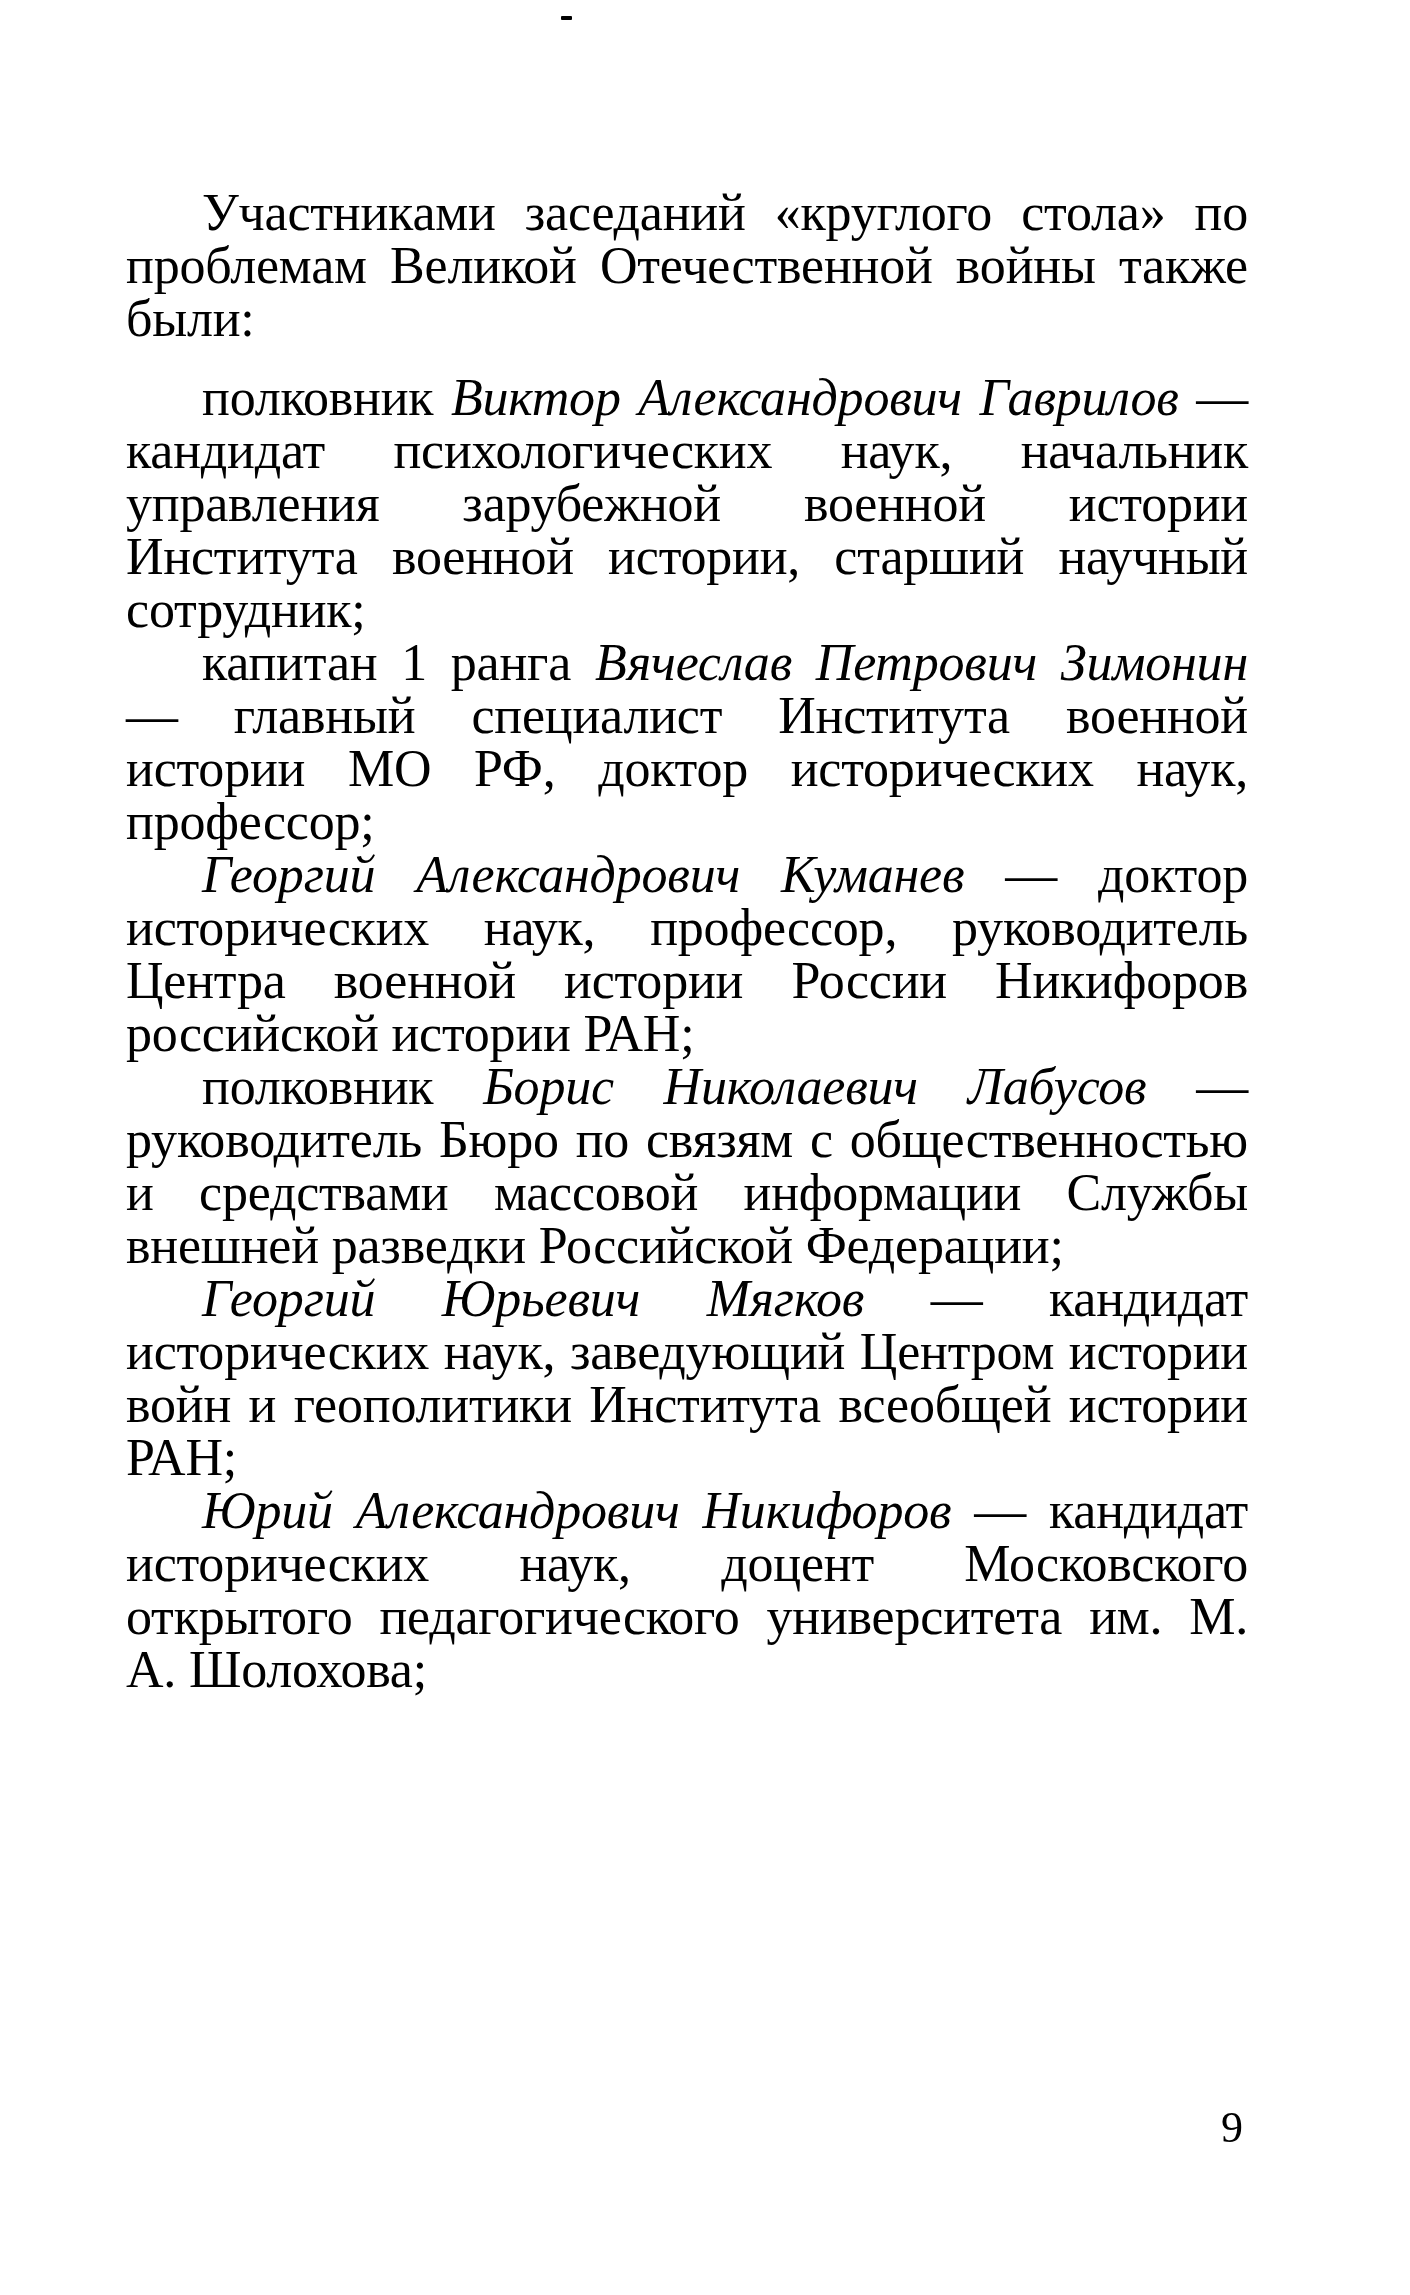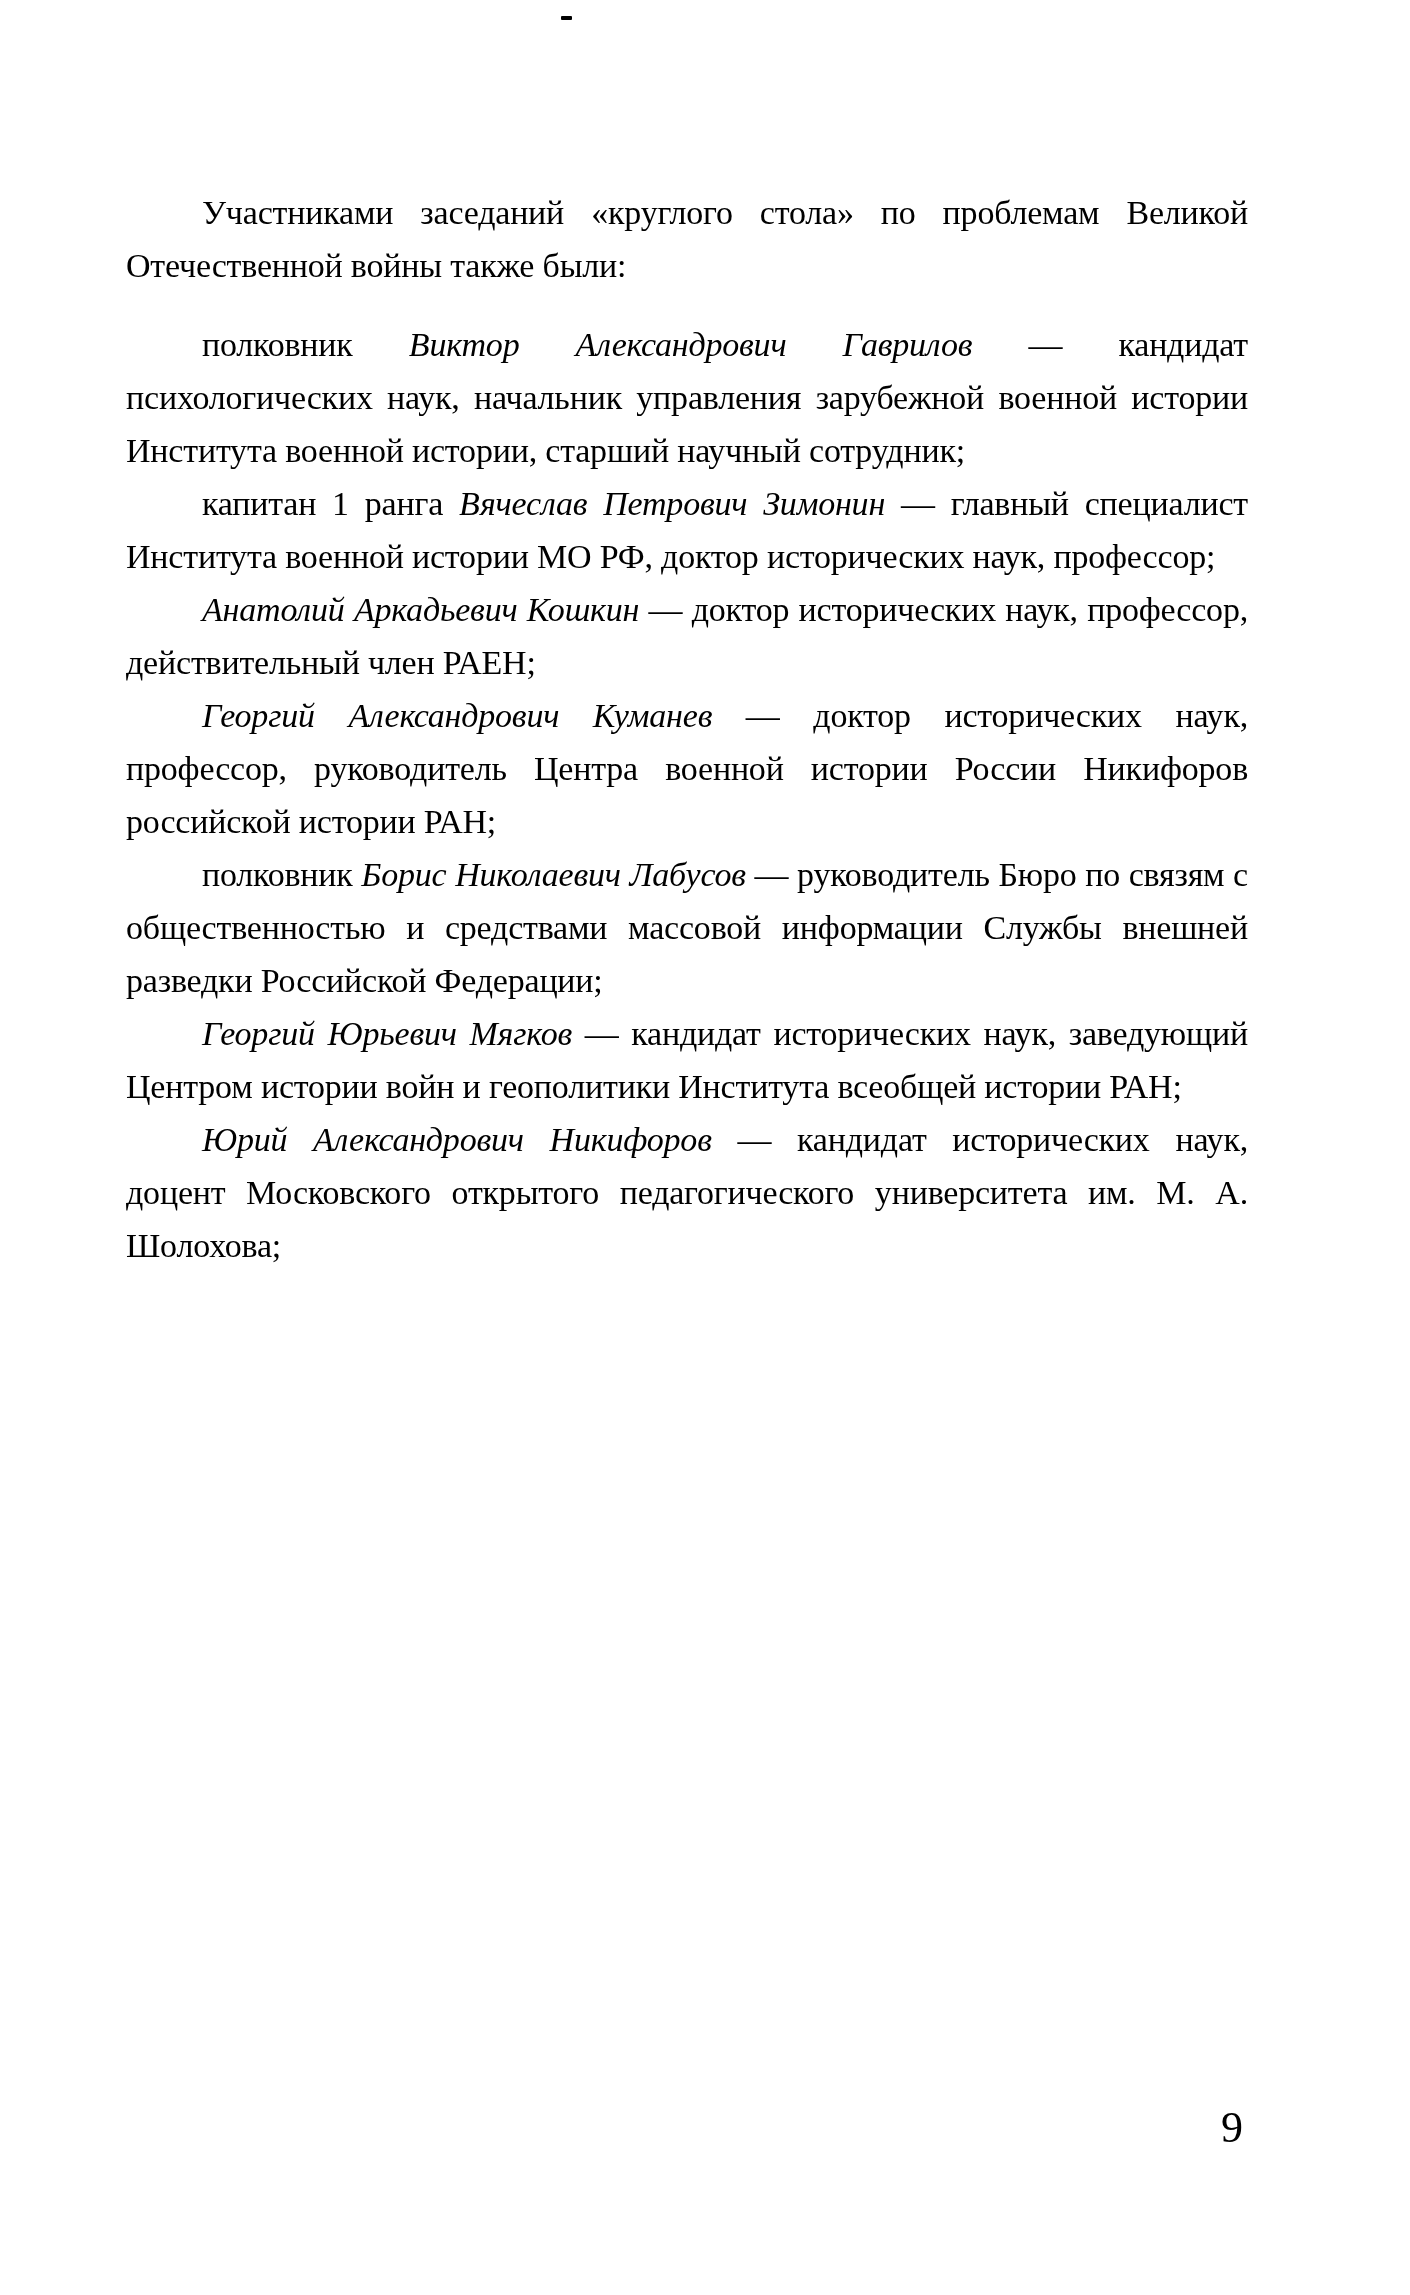--- a/index.html
+++ b/index.html
@@ -24,21 +24,21 @@
     width: 11px;
     height: 4px;
     background: #000000;
     border-radius: 1px;
   }
   .text-block {
     position: absolute;
     left: 126px;
     top: 186px;
     width: 1122px;
-    font-size: 34px;
+    font-size: 52px;
     line-height: 53px;
     text-align: justify;
     letter-spacing: -0.2px;
   }
   .para {
     margin: 0;
     padding: 0;
     text-indent: 76px;
   }
   .para em {
@@ -61,21 +61,20 @@
 
 <div class="page">
 
   <div class="top-mark"></div>
 
   <div class="text-block">
     <p class="para intro">Участниками заседаний «круглого стола» по проблемам Великой Отечественной войны также были:</p>
     <div id="participants">
         <p class="para entry first"><span>полковник </span><em>Виктор Александрович Гаврилов</em><span> — кандидат психологических наук, начальник управления зарубежной военной истории Института военной истории, старший научный сотрудник;</span></p>
         <p class="para entry"><span>капитан 1 ранга </span><em>Вячеслав Петрович Зимонин</em><span> — главный специалист Института военной истории МО РФ, доктор исторических наук, профессор;</span></p>
-        <p class="para entry"><span></span><em>Анатолий Аркадьевич Кошкин</em><span> — доктор исторических наук, профессор, действительный член РАЕН;</span></p>
         <p class="para entry"><span></span><em>Георгий Александрович Куманев</em><span> — доктор исторических наук, профессор, руководитель Центра военной истории России Никифоров российской истории РАН;</span></p>
         <p class="para entry"><span>полковник </span><em>Борис Николаевич Лабусов</em><span> — руководитель Бюро по связям с общественностью и средствами массовой информации Службы внешней разведки Российской Федерации;</span></p>
         <p class="para entry"><span></span><em>Георгий Юрьевич Мягков</em><span> — кандидат исторических наук, заведующий Центром истории войн и геополитики Института всеобщей истории РАН;</span></p>
         <p class="para entry"><span></span><em>Юрий Александрович Никифоров</em><span> — кандидат исторических наук, доцент Московского открытого педагогического университета им. М. А. Шолохова;</span></p>
       </div>
   </div>
 
   <div class="page-number">9</div>
 
 </div>

